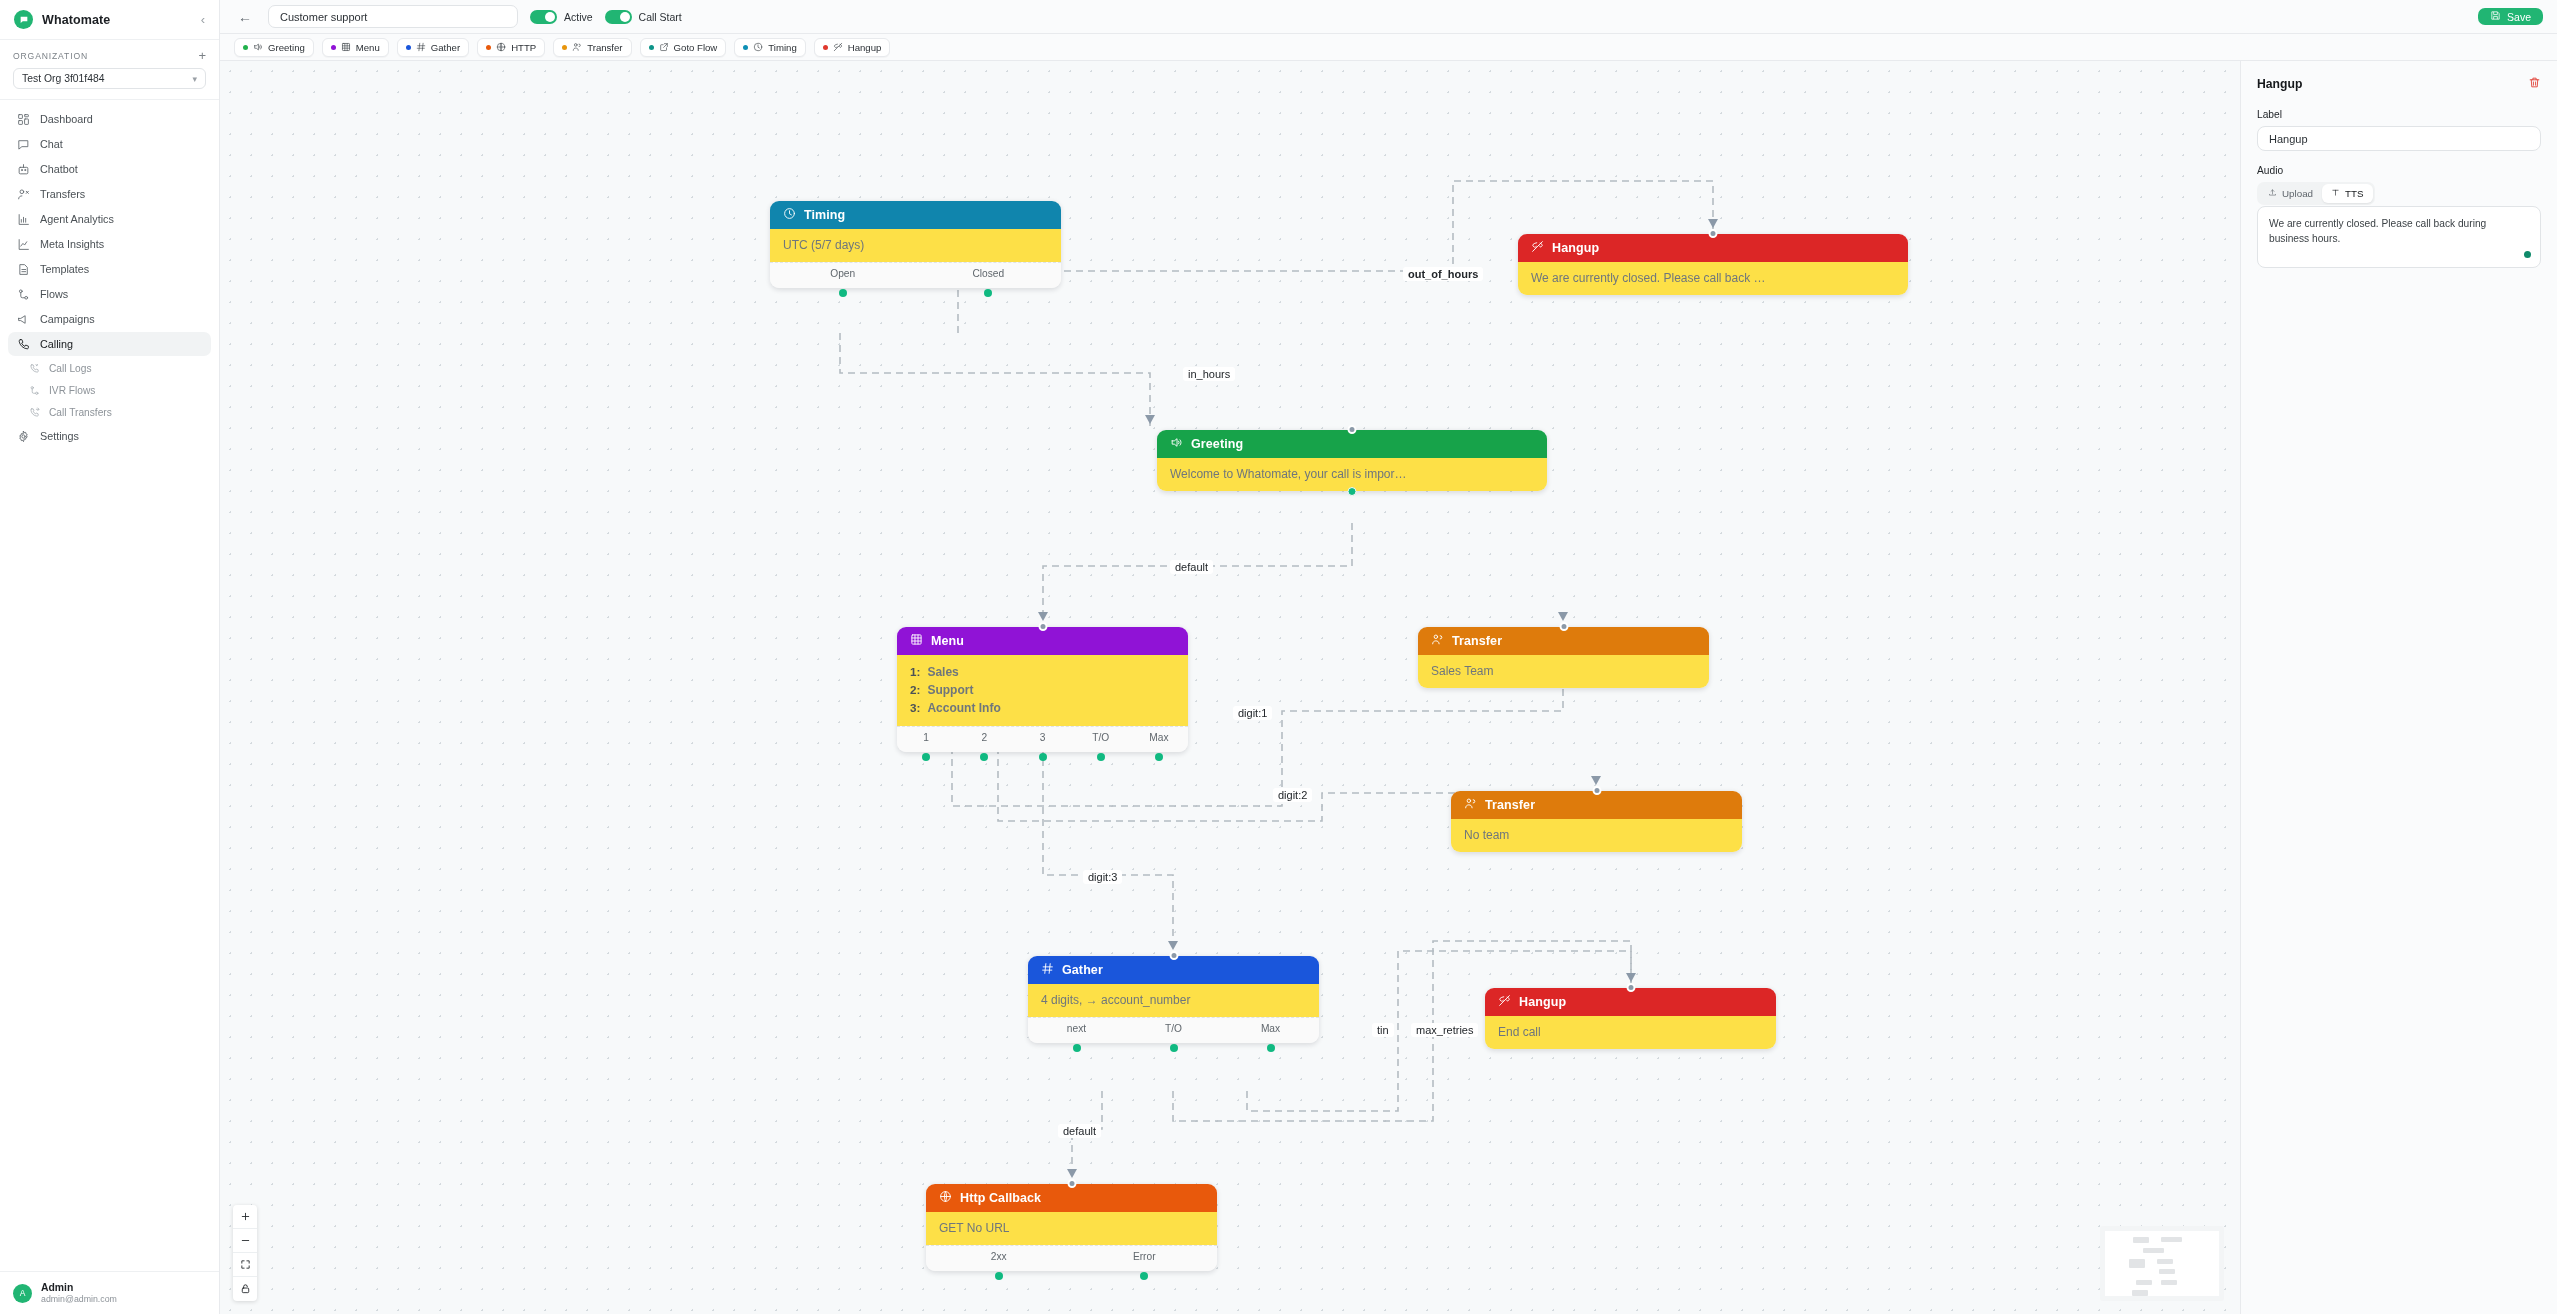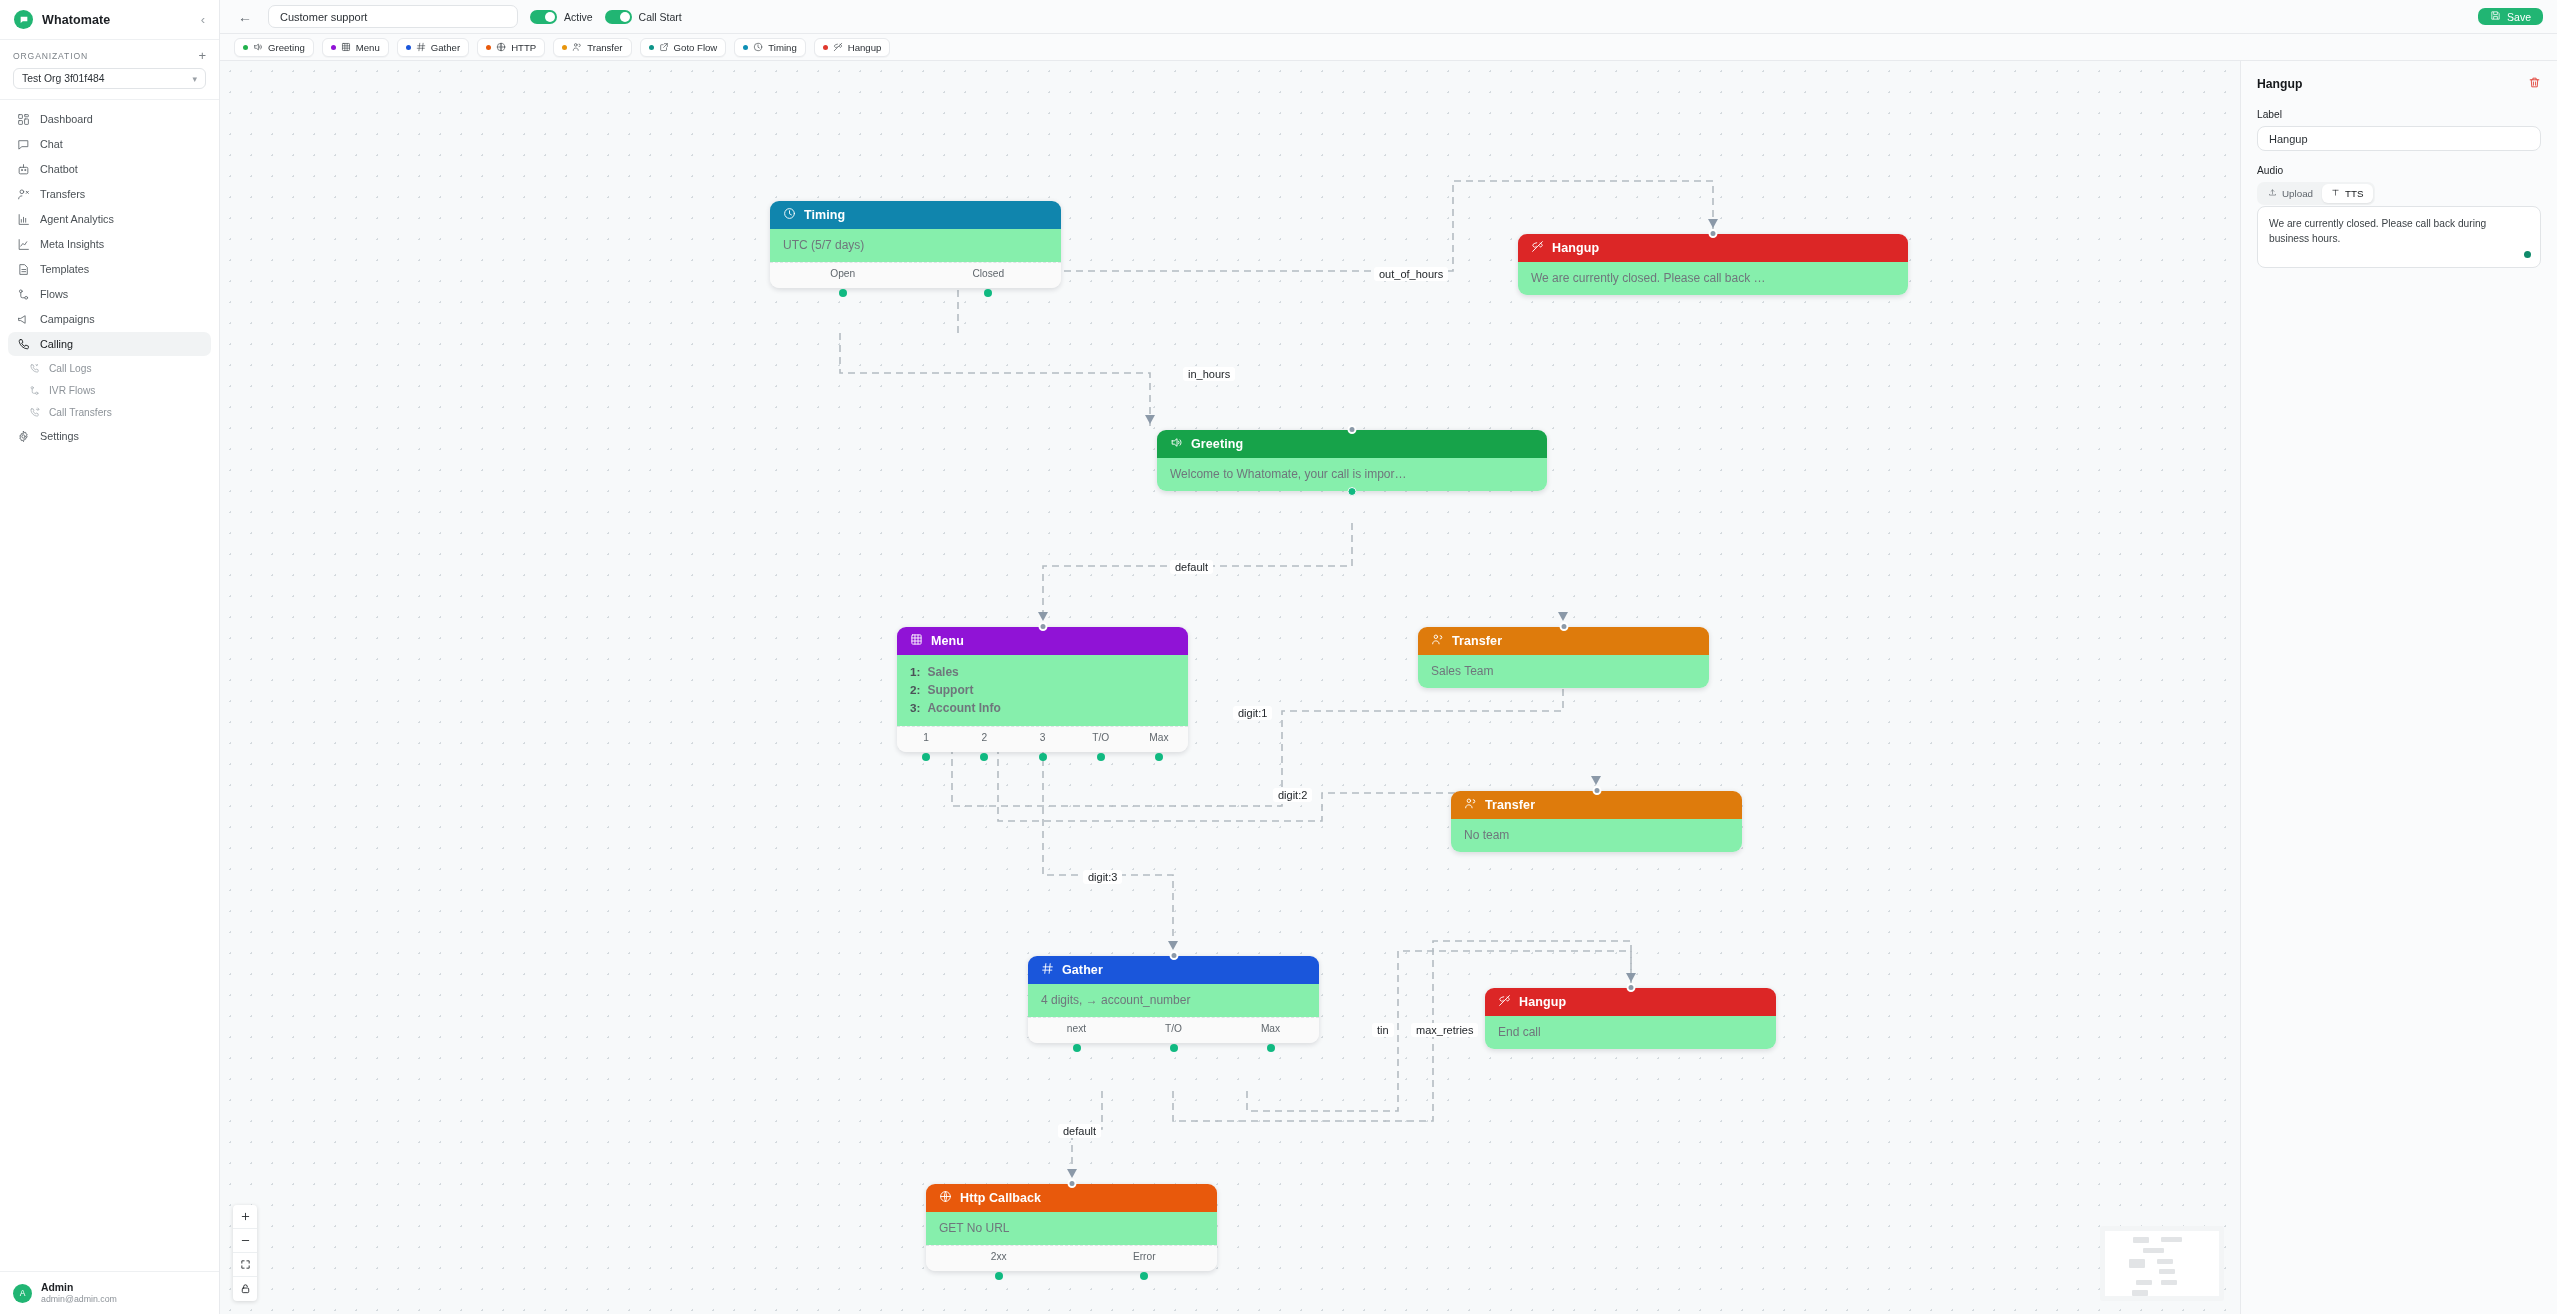--- a/index.html
+++ b/index.html
@@ -111,21 +111,21 @@
     position: absolute; background: #fafafa; border-radius: 9px;
     box-shadow: 0 1.5px 5px rgba(20,25,35,.13); overflow: visible;
     font-family: "Liberation Sans", sans-serif;
   }
   .node-head {
     height: 28px; border-radius: 9px 9px 0 0; display: flex; align-items: center;
     gap: 8px; padding: 0 13px; color: #fff;
   }
   .node-head svg { width: 13px; height: 13px; stroke: #fff; fill: none; stroke-width: 1.7; stroke-linecap: round; stroke-linejoin: round; }
   .node-title { font-size: 12.5px; font-weight: 600; letter-spacing: .1px; }
-  .node-body { padding: 9px 13px 10px; font-size: 12px; color: #6f767c; background: #86efac; border-radius: 0 0 9px 9px; }
+  .node-body { padding: 9px 13px 10px; font-size: 12px; color: #6f767c; background: #fde047; border-radius: 0 0 9px 9px; }
   .node.has-ports .node-body { border-radius: 0; }
   .node-ports {
     border-top: 1px dashed #dfe3e6; display: flex; padding: 5px 0 0;
     background: #fafafa; border-radius: 0 0 9px 9px; position: relative; height: 26px;
   }
   .port { flex: 1; text-align: center; position: relative; font-size: 10.2px; color: #60676d; }
   .port-dot {
     position: absolute; left: 50%; bottom: -9px; transform: translateX(-50%);
     width: 8px; height: 8px; border-radius: 50%; background: #10b981; cursor: crosshair;
   }
@@ -650,21 +650,21 @@
                 </svg></span>
             <span class="node-title">Http Callback</span>
           </div>
           <div class="node-body">GET  No  URL</div>
           <div class="node-ports">
             <div class="port"><span>2xx</span><span class="port-dot"></span></div>
             <div class="port"><span>Error</span><span class="port-dot"></span></div>
           </div>
         </div>
 
-        <div class="edge-label" style="left:1154px; top:206px;">out_of_hours</div>
+        <div class="edge-label" style="left:1183px; top:206px;font-weight:bold;">out_of_hours</div>
         <div class="edge-label" style="left:963px;  top:306px;">in_hours</div>
         <div class="edge-label" style="left:950px;  top:499px;">default</div>
         <div class="edge-label" style="left:1013px; top:645px;">digit:1</div>
         <div class="edge-label" style="left:1053px; top:727px;">digit:2</div>
         <div class="edge-label" style="left:863px;  top:809px;">digit:3</div>
         <div class="edge-label" style="left:1152px; top:962px;">tin</div>
         <div class="edge-label" style="left:1191px; top:962px;">max_retries</div>
         <div class="edge-label" style="left:838px;  top:1063px;">default</div>
 
         <div class="ctrls">

